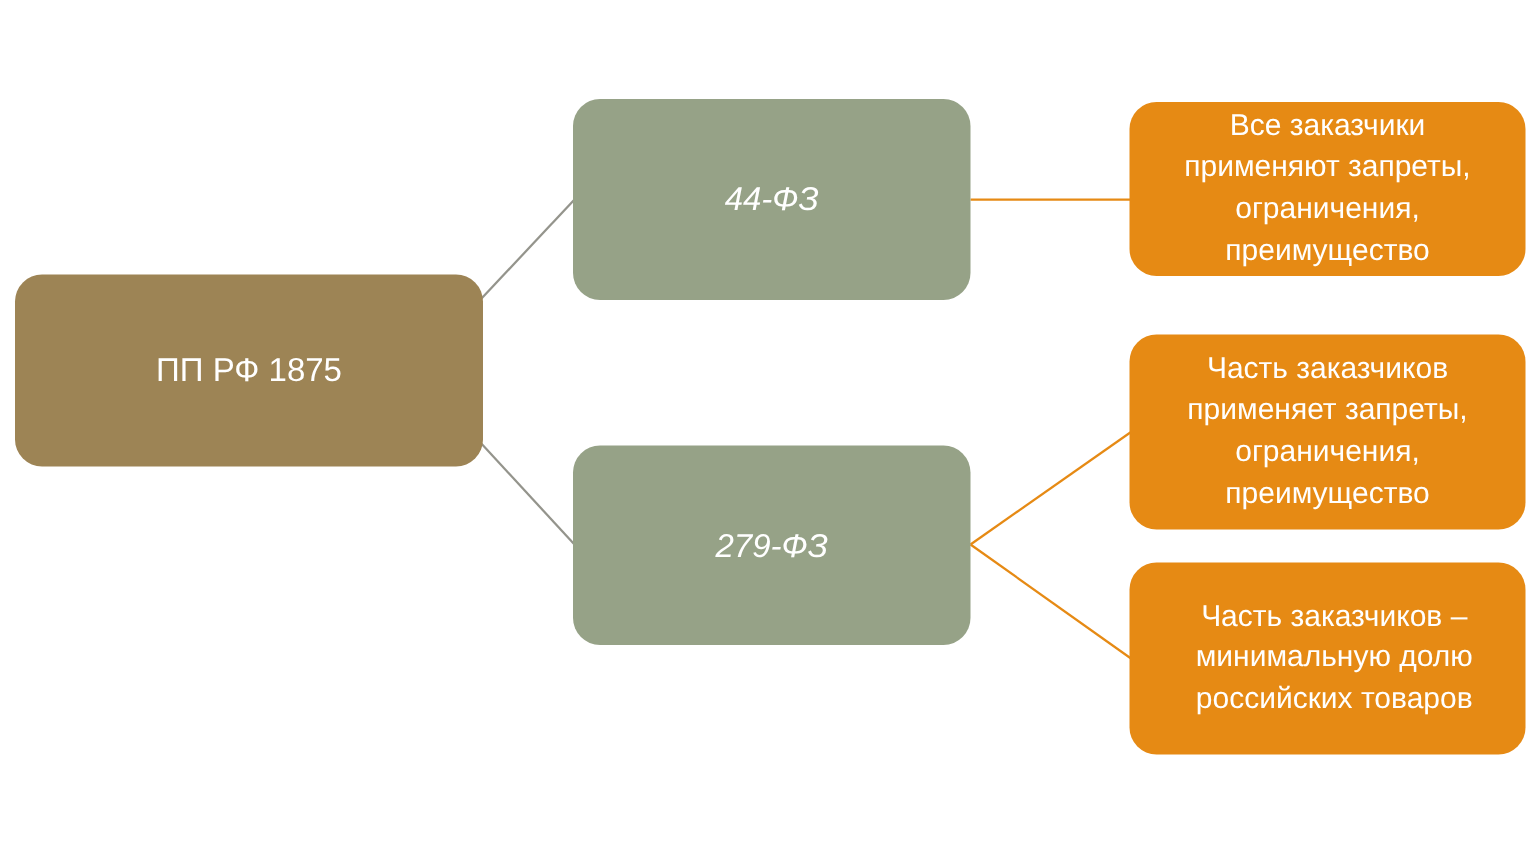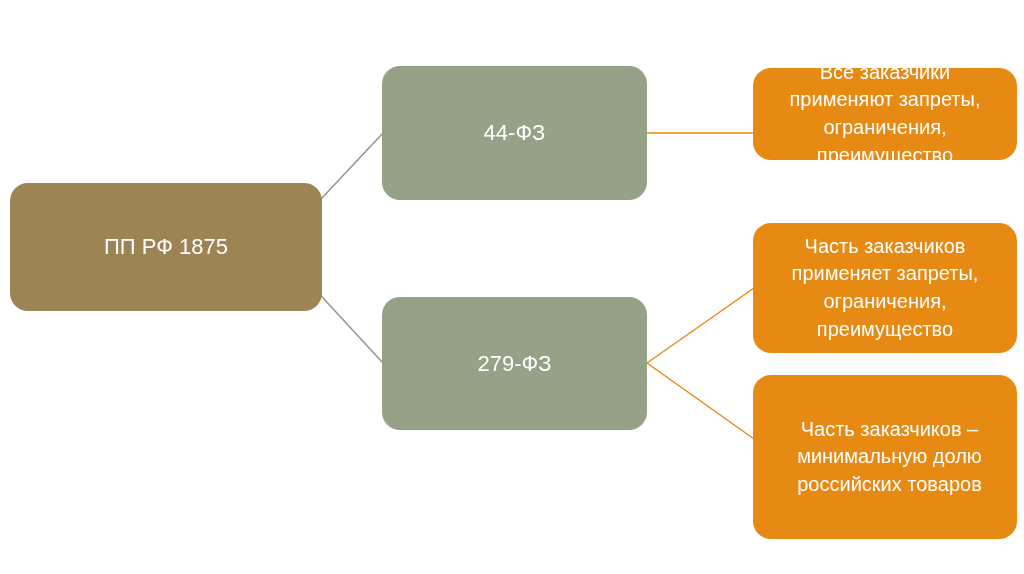--- a/index.html
+++ b/index.html
@@ -43,33 +43,34 @@
   .node-root {
     left: 10px; top: 183px;
     width: 312px; height: 128px;
     background: var(--root-fill);
     font-size: 22px;
   }
   .node-branch {
     width: 265px; height: 134px;
     background: var(--branch-fill);
     font-size: 22px;
+    font-style: italic;
   }
   .node-branch-1 { left: 382px; top: 66px; }
   .node-branch-2 { left: 382px; top: 297px; height: 133px; }
   .node-leaf {
     width: 264px;
     background: var(--leaf-fill);
     font-size: 20px;
     line-height: 1.38;
     padding: 6px 27px;
   }
-  .node-leaf-1 { left: 753px; top: 68px;  height: 92px; }
+  .node-leaf-1 { left: 753px; top: 68px;  height: 116px; }
   .node-leaf-2 { left: 753px; top: 223px; height: 130px; }
-  .node-leaf-3 { left: 753px; top: 375px; height: 164px; padding-left: 36px; }
+  .node-leaf-3 { left: 753px; top: 375px; height: 128px; padding-left: 36px; }
 </style>
 </head>
 <body>
 
 <div class="canvas">
 
   <svg class="connector-layer" viewBox="0 0 1024 574">
     <line x1="276" y1="247" x2="383" y2="133" stroke="var(--connector-gray)" stroke-width="1.5"></line>
     <line x1="276" y1="247" x2="383" y2="363" stroke="var(--connector-gray)" stroke-width="1.5"></line>
     <line x1="647" y1="133" x2="754" y2="133" stroke="var(--connector-orange)" stroke-width="1.5"></line>

